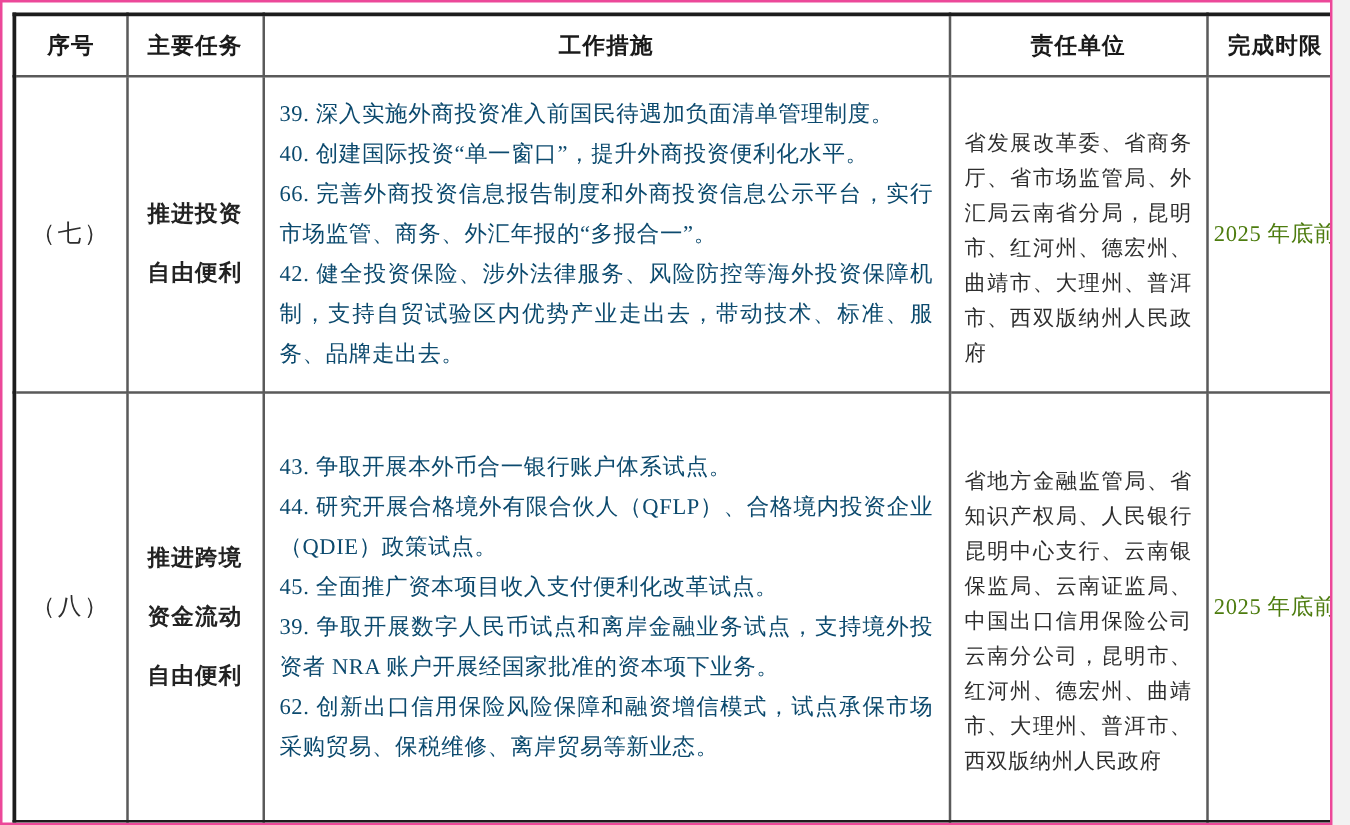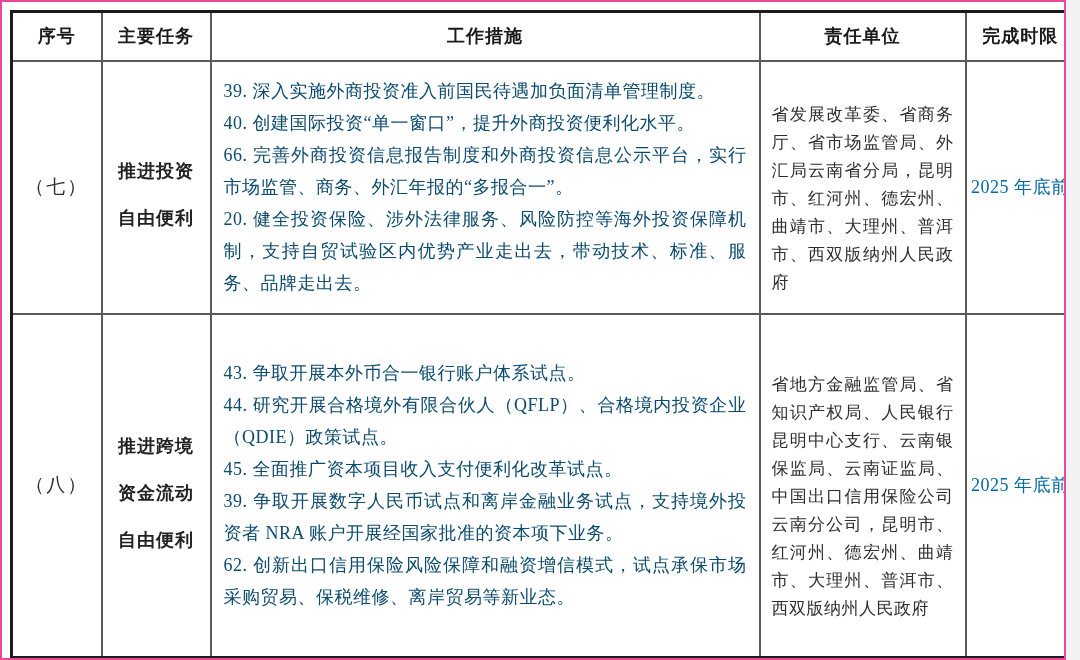--- a/index.html
+++ b/index.html
@@ -80,21 +80,21 @@
     line-height: 28px;
     text-align: justify;
     letter-spacing: 0.5px;
     color: #2e2e2e;
     margin-top: 24px;
   }
 
   td.cell-deadline {
     text-align: center;
     font-size: 18px;
-    color: #0369a1;
+    color: #4d7c0f;
     letter-spacing: 0.5px;
   }
 </style>
 </head>
 <body>
 
 <div class="page">
   <table class="doc-table">
     <colgroup>
       <col class="c-index">
@@ -116,21 +116,21 @@
       <tr class="row-7">
         <td class="cell-index">（七）</td>
         <td class="cell-task">
           <div class="task-line">推进投资</div>
           <div class="task-line">自由便利</div>
         </td>
         <td class="cell-measures">
           <p>39. 深入实施外商投资准入前国民待遇加负面清单管理制度。</p>
           <p>40. 创建国际投资“单一窗口”，提升外商投资便利化水平。</p>
           <p>66. 完善外商投资信息报告制度和外商投资信息公示平台，实行市场监管、商务、外汇年报的“多报合一”。</p>
-          <p>20. 健全投资保险、涉外法律服务、风险防控等海外投资保障机制，支持自贸试验区内优势产业走出去，带动技术、标准、服务、品牌走出去。</p>
+          <p>42. 健全投资保险、涉外法律服务、风险防控等海外投资保障机制，支持自贸试验区内优势产业走出去，带动技术、标准、服务、品牌走出去。</p>
         </td>
         <td class="cell-resp">
           <div class="resp-text">省发展改革委、省商务厅、省市场监管局、外汇局云南省分局，昆明市、红河州、德宏州、曲靖市、大理州、普洱市、西双版纳州人民政府</div>
         </td>
         <td class="cell-deadline">2025 年底前</td>
       </tr>
       <tr class="row-8">
         <td class="cell-index">（八）</td>
         <td class="cell-task">
           <div class="task-line">推进跨境</div>

